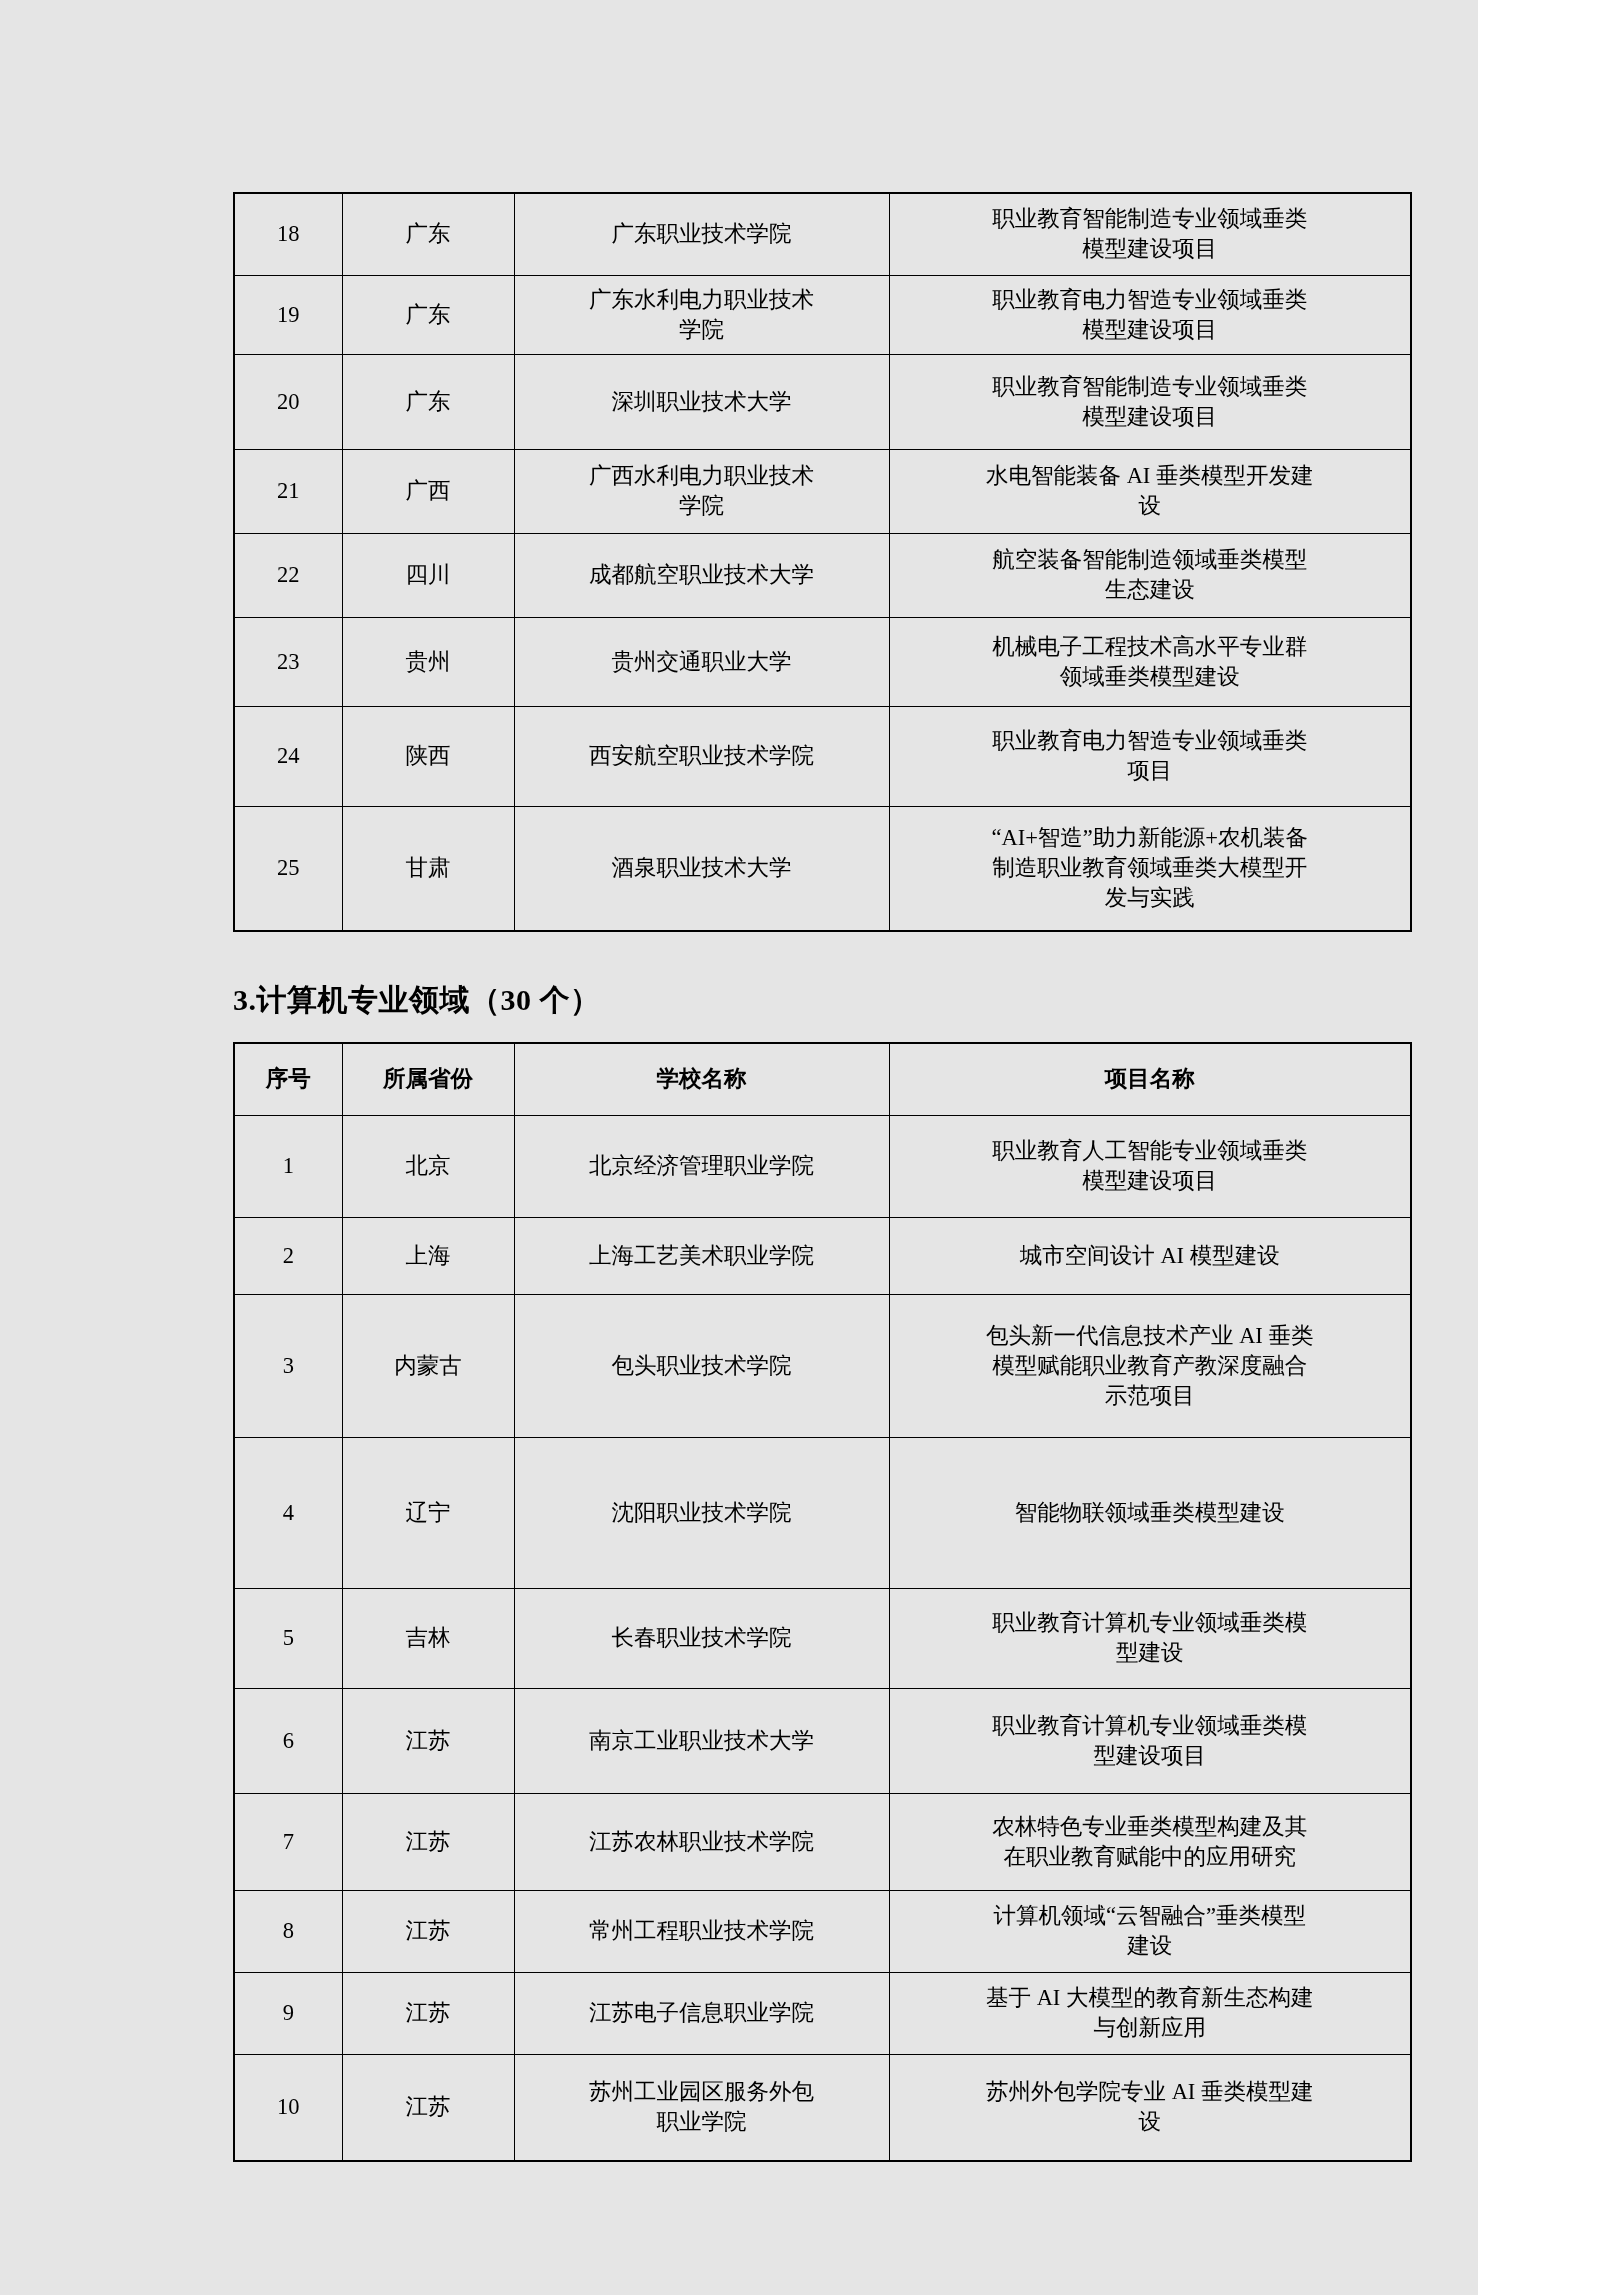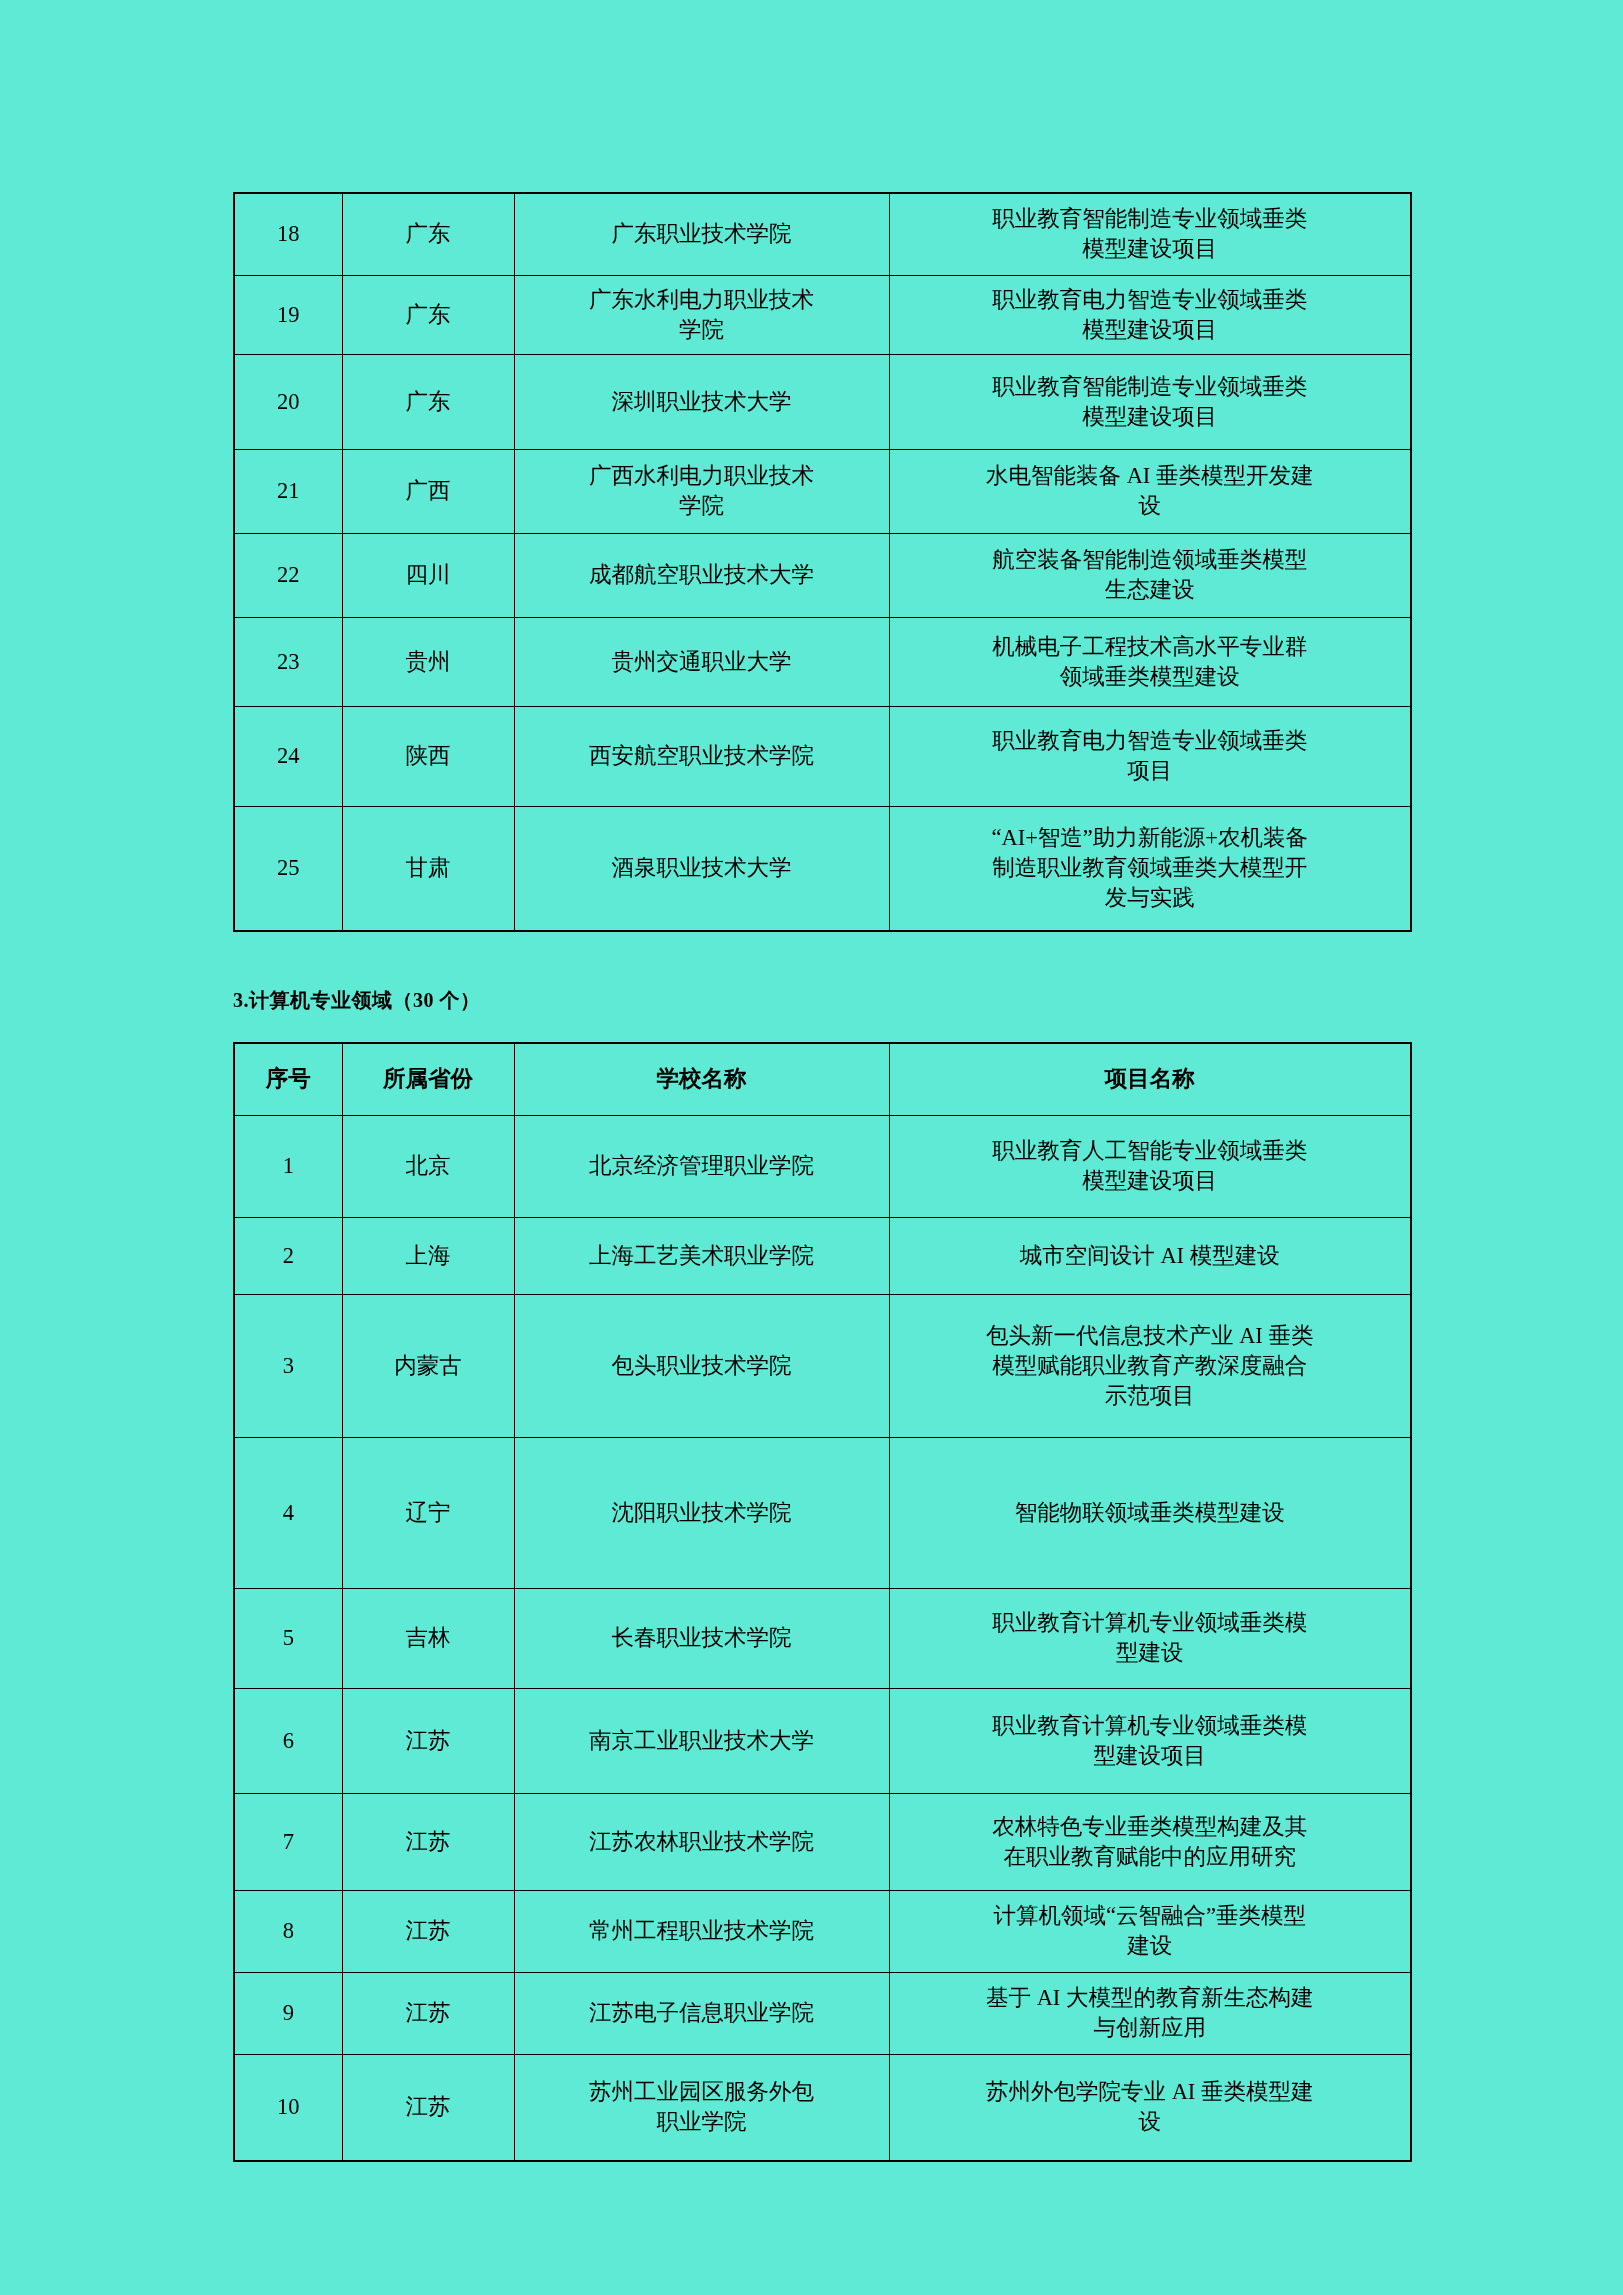--- a/index.html
+++ b/index.html
@@ -1,21 +1,21 @@
 <!DOCTYPE html>
 <html style="font-size:8.2px"><head>
 <meta charset="utf-8">
 <style>
   html,body{margin:0;padding:0;}
   body{
     width:1623px;height:2295px;background:#ffffff;
     font-family:"Liberation Serif","DejaVu Serif",serif;
     color:#000000;
   }
-  .page{position:relative;width:1623px;height:2295px;background:#5eead4;overflow:hidden;}
+  .page{position:relative;width:1478px;height:2295px;background:#e5e5e5;overflow:hidden;}
 
   table.grid{
     position:absolute;left:233px;width:1177px;
     border-collapse:collapse;table-layout:fixed;
     border:2px solid #000;
   }
   .t1{top:192px;}
   .t2{top:1042px;}
   table.grid td, table.grid th{
     border:1.5px solid #000;
@@ -48,21 +48,21 @@
   .t2 tbody tr:nth-child(4){height:151px;}
   .t2 tbody tr:nth-child(5){height:100px;}
   .t2 tbody tr:nth-child(6){height:105px;}
   .t2 tbody tr:nth-child(7){height:97px;}
   .t2 tbody tr:nth-child(8){height:82px;}
   .t2 tbody tr:nth-child(9){height:82px;}
   .t2 tbody tr:nth-child(10){height:107px;}
 
   .section-heading{
     position:absolute;left:233px;top:981px;width:1177px;
-    margin:0;font-size:20px;line-height:38px;font-weight:bold;
+    margin:0;font-size:30px;line-height:38px;font-weight:bold;
     text-align:left;letter-spacing:0.5px;
   }
 </style>
 </head>
 <body>
 
 <div class="page">
 
   <table class="grid t1">
     <colgroup>

